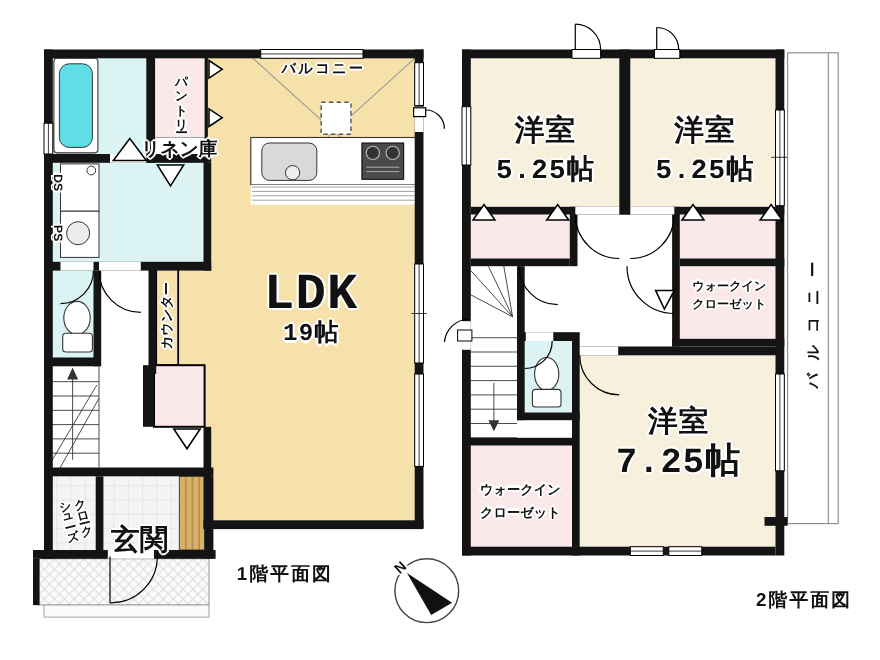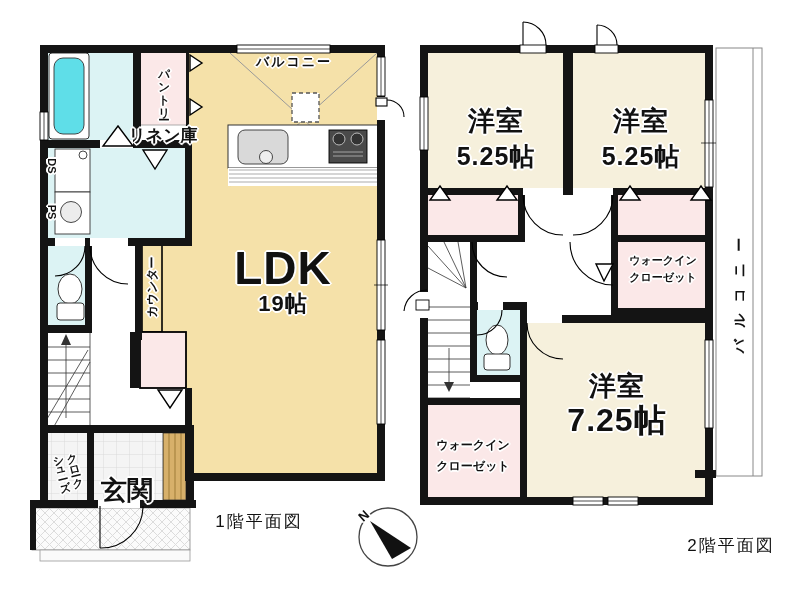--- a/index.html
+++ b/index.html
@@ -9,22 +9,22 @@
   .label{position:absolute;transform:translate(-50%,-50%);color:#111;font-weight:bold;
          white-space:nowrap;line-height:1.05;
          text-shadow:1px 1px 0 #fff,-1px -1px 0 #fff,1px -1px 0 #fff,-1px 1px 0 #fff,
                      2px 0 0 #fff,-2px 0 0 #fff,0 2px 0 #fff,0 -2px 0 #fff;}
   .r90n{transform:translate(-50%,-50%) rotate(-90deg);}
   .r90p{transform:translate(-50%,-50%) rotate(90deg);}
   .vtext{writing-mode:vertical-rl;text-orientation:mixed;}
   .shoes{display:flex;flex-direction:row;gap:2px;
          transform:translate(-50%,-50%) rotate(-14deg);}
   .shoes span{writing-mode:vertical-rl;text-orientation:mixed;font-size:11px;}
-  .big{letter-spacing:1px;}
-  .ttl{font-weight:normal;letter-spacing:2px;}
+  .big{letter-spacing:1px;font-family:Liberation Mono, monospace;}
+  .ttl{font-weight:bold;letter-spacing:2px;}
 </style>
 </head>
 <body>
 
 <div id="stage">
 
 <svg id="bg" width="800" height="600" viewBox="0 0 800 600">
   <defs>
     <pattern id="hatch" width="9" height="9" patternUnits="userSpaceOnUse">
       <rect width="9" height="9" fill="#FBFBFB"></rect>

